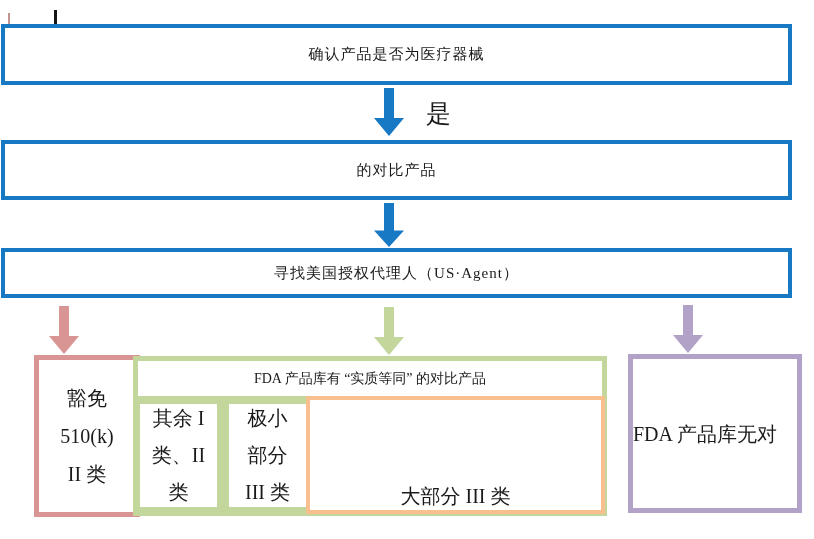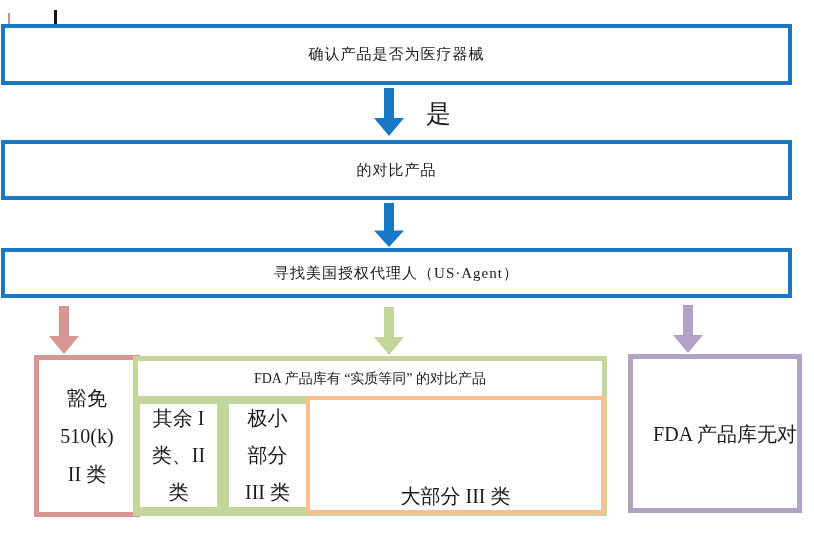--- a/index.html
+++ b/index.html
@@ -60,21 +60,21 @@
   #cell-tiny{left:229px;}
   .orangebox{
     position:absolute;left:306px;top:396px;width:299px;height:118px;box-sizing:border-box;
     border:4px solid var(--orange);background:#fff;
     display:flex;align-items:flex-end;justify-content:center;font-size:20px;
   }
   
   .purplebox{
     position:absolute;left:628px;top:354px;width:174px;height:159px;box-sizing:border-box;
     border:5px solid var(--purple);background:#fff;
-    display:flex;flex-direction:column;align-items:flex-end;justify-content:center;
+    display:flex;flex-direction:column;align-items:flex-start;justify-content:center;
     font-size:20px;line-height:38px;text-align:center;
   }
   
   .tick-black{position:absolute;left:54px;top:10px;width:3px;height:14px;background:#151515;}
   .tick-pink{position:absolute;left:8px;top:13px;width:2px;height:12px;background:#c49492;}
 </style>
 </head>
 <body>
 
 <div class="canvas">

